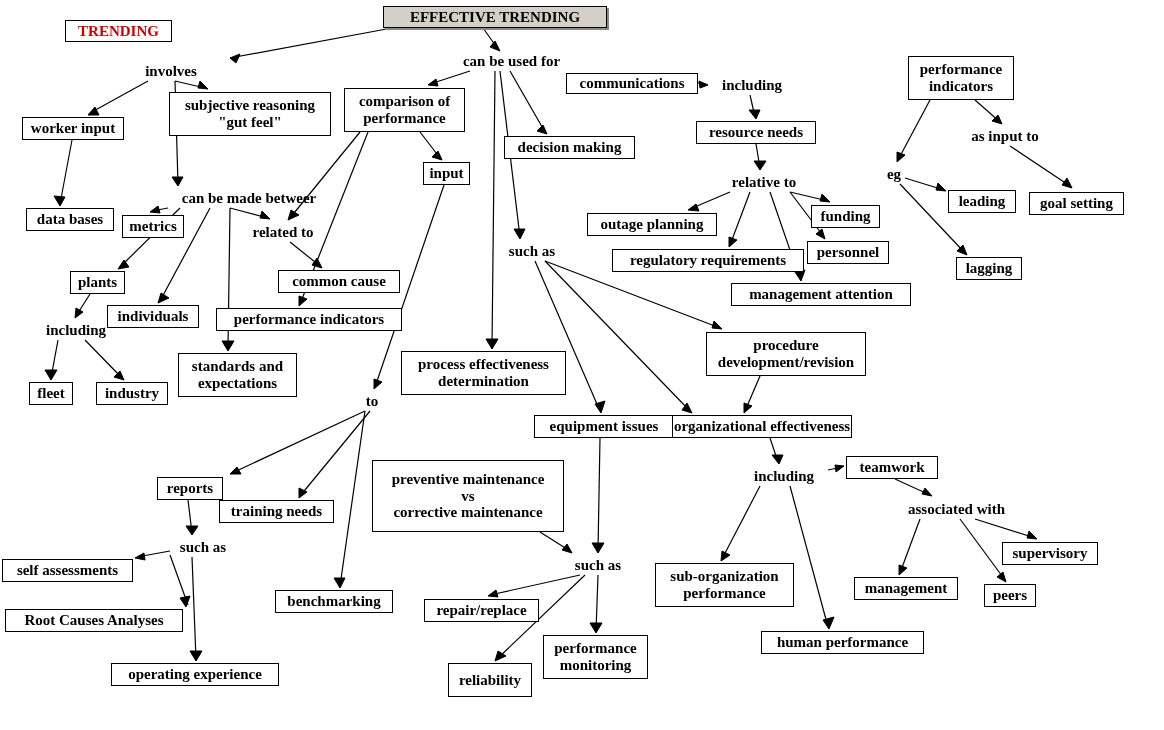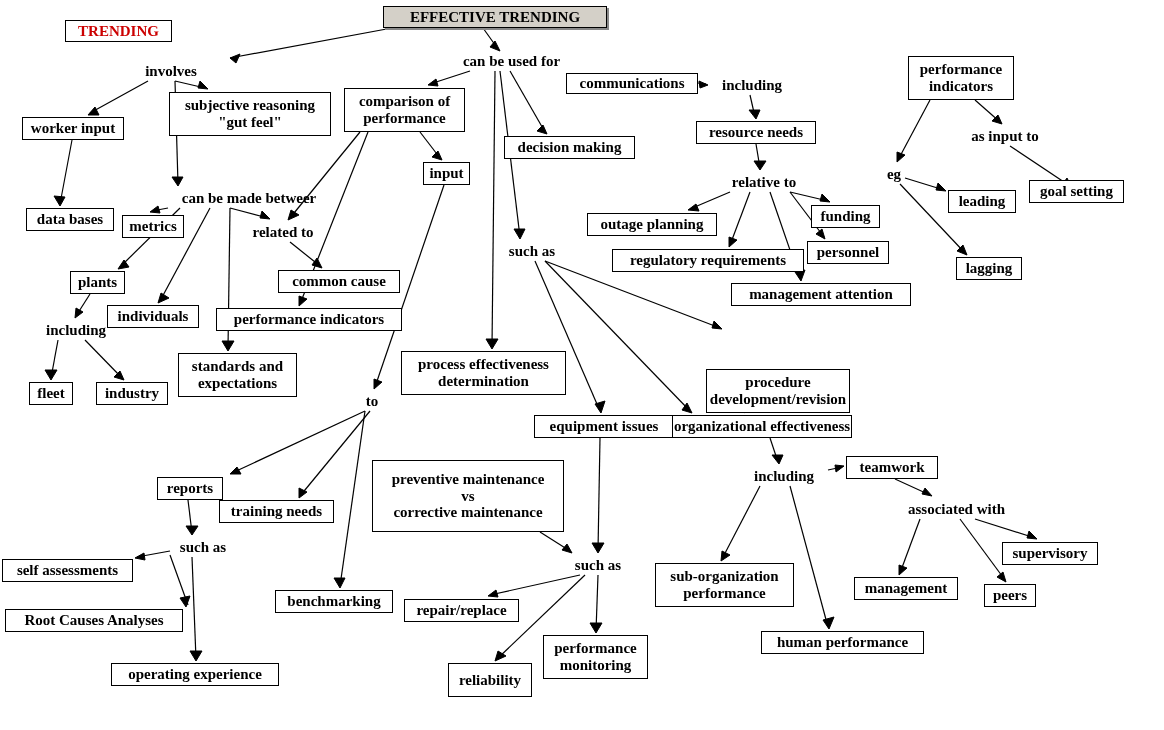--- a/index.html
+++ b/index.html
@@ -205,38 +205,38 @@
       <div class="node boxed" style="left: 344px; top: 88px; width: 121px; height: 44px;">comparison of
 performance</div>
       <div class="node boxed" style="left: 22px; top: 117px; width: 102px; height: 23px;">worker input</div>
       <div class="node boxed" style="left: 504px; top: 136px; width: 131px; height: 23px;">decision making</div>
       <div class="node boxed" style="left: 696px; top: 121px; width: 120px; height: 23px;">resource needs</div>
       <div class="node plain" style="left: 957px; top: 126px; width: 96px; height: 20px;">as input to</div>
       <div class="node boxed" style="left: 423px; top: 162px; width: 47px; height: 23px;">input</div>
       <div class="node plain" style="left: 150px; top: 188px; width: 198px; height: 20px;">can be made betweer</div>
       <div class="node plain" style="left: 719px; top: 172px; width: 90px; height: 20px;">relative to</div>
       <div class="node plain" style="left: 880px; top: 164px; width: 28px; height: 20px;">eg</div>
-      <div class="node boxed" style="left: 1029px; top: 180px; width: 95px; height: 23px;">goal setting</div>
+      <div class="node boxed" style="left: 1029px; top: 192px; width: 95px; height: 23px;">goal setting</div>
       <div class="node boxed" style="left: 948px; top: 190px; width: 68px; height: 23px;">leading</div>
       <div class="node boxed" style="left: 26px; top: 208px; width: 88px; height: 23px;">data bases</div>
       <div class="node boxed" style="left: 122px; top: 215px; width: 62px; height: 23px;">metrics</div>
       <div class="node boxed" style="left: 587px; top: 213px; width: 130px; height: 23px;">outage planning</div>
       <div class="node boxed" style="left: 811px; top: 205px; width: 69px; height: 23px;">funding</div>
       <div class="node plain" style="left: 240px; top: 222px; width: 86px; height: 20px;">related to</div>
       <div class="node boxed" style="left: 612px; top: 249px; width: 192px; height: 23px;">regulatory requirements</div>
       <div class="node boxed" style="left: 807px; top: 241px; width: 82px; height: 23px;">personnel</div>
       <div class="node plain" style="left: 498px; top: 241px; width: 68px; height: 20px;">such as</div>
       <div class="node boxed" style="left: 956px; top: 257px; width: 66px; height: 23px;">lagging</div>
       <div class="node boxed" style="left: 70px; top: 271px; width: 55px; height: 23px;">plants</div>
       <div class="node boxed" style="left: 278px; top: 270px; width: 122px; height: 23px;">common cause</div>
       <div class="node boxed" style="left: 731px; top: 283px; width: 180px; height: 23px;">management attention</div>
       <div class="node boxed" style="left: 107px; top: 305px; width: 92px; height: 23px;">individuals</div>
       <div class="node boxed" style="left: 216px; top: 308px; width: 186px; height: 23px;">performance indicators</div>
       <div class="node plain" style="left: 34px; top: 320px; width: 84px; height: 20px;">including</div>
-      <div class="node boxed" style="left: 706px; top: 332px; width: 144px; height: 44px; margin-top: 37px;">procedure
+      <div class="node boxed" style="left: 706px; top: 332px; width: 160px; height: 44px;">procedure
 development/revision</div>
       <div class="node boxed" style="left: 178px; top: 353px; width: 119px; height: 44px;">standards and
 expectations</div>
       <div class="node boxed" style="left: 401px; top: 351px; width: 165px; height: 44px;">process effectiveness
 determination</div>
       <div class="node boxed" style="left: 29px; top: 382px; width: 44px; height: 23px;">fleet</div>
       <div class="node boxed" style="left: 96px; top: 382px; width: 72px; height: 23px;">industry</div>
       <div class="node plain" style="left: 360px; top: 391px; width: 24px; height: 20px;">to</div>
       <div class="node boxed" style="left: 534px; top: 415px; width: 140px; height: 23px;">equipment issues</div>
       <div class="node boxed" style="left: 672px; top: 415px; width: 180px; height: 23px;">organizational effectiveness</div>
@@ -251,20 +251,20 @@
       <div class="node plain" style="left: 169px; top: 537px; width: 68px; height: 20px;">such as</div>
       <div class="node boxed" style="left: 1002px; top: 542px; width: 96px; height: 23px;">supervisory</div>
       <div class="node boxed" style="left: 2px; top: 559px; width: 131px; height: 23px;">self assessments</div>
       <div class="node plain" style="left: 564px; top: 555px; width: 68px; height: 20px;">such as</div>
       <div class="node boxed" style="left: 655px; top: 563px; width: 139px; height: 44px;">sub-organization
 performance</div>
       <div class="node boxed" style="left: 5px; top: 609px; width: 178px; height: 23px;">Root Causes Analyses</div>
       <div class="node boxed" style="left: 854px; top: 577px; width: 104px; height: 23px;">management</div>
       <div class="node boxed" style="left: 984px; top: 584px; width: 52px; height: 23px;">peers</div>
       <div class="node boxed" style="left: 275px; top: 590px; width: 118px; height: 23px;">benchmarking</div>
-      <div class="node boxed" style="left: 404px; top: 599px; width: 115px; height: 23px;">repair/replace</div>
+      <div class="node boxed" style="left: 424px; top: 599px; width: 115px; height: 23px;">repair/replace</div>
       <div class="node boxed" style="left: 543px; top: 635px; width: 105px; height: 44px;">performance
 monitoring</div>
       <div class="node boxed" style="left: 761px; top: 631px; width: 163px; height: 23px;">human performance</div>
       <div class="node boxed" style="left: 448px; top: 663px; width: 84px; height: 34px;">reliability</div>
       <div class="node boxed" style="left: 111px; top: 663px; width: 168px; height: 23px;">operating experience</div>
     </div>
 </div>
 
 </body></html>

